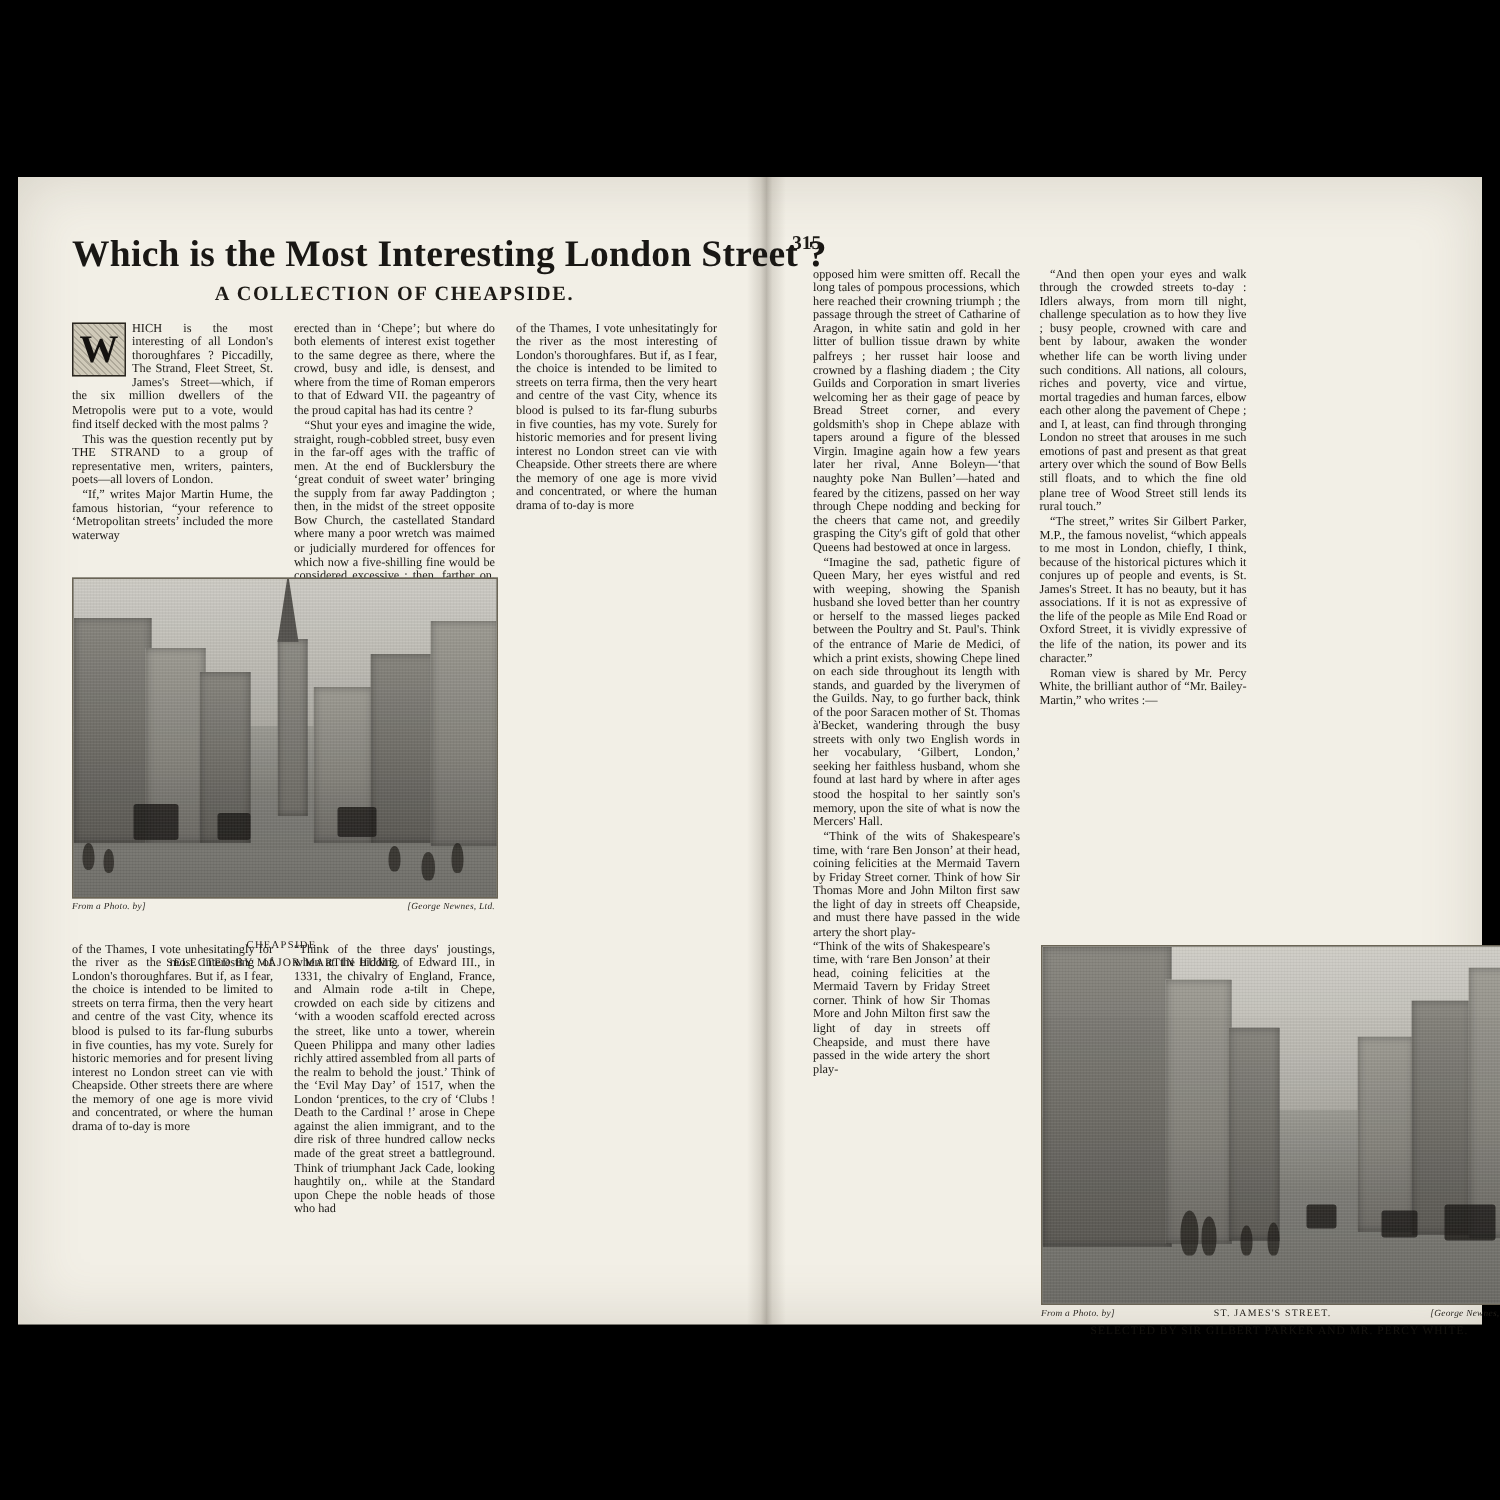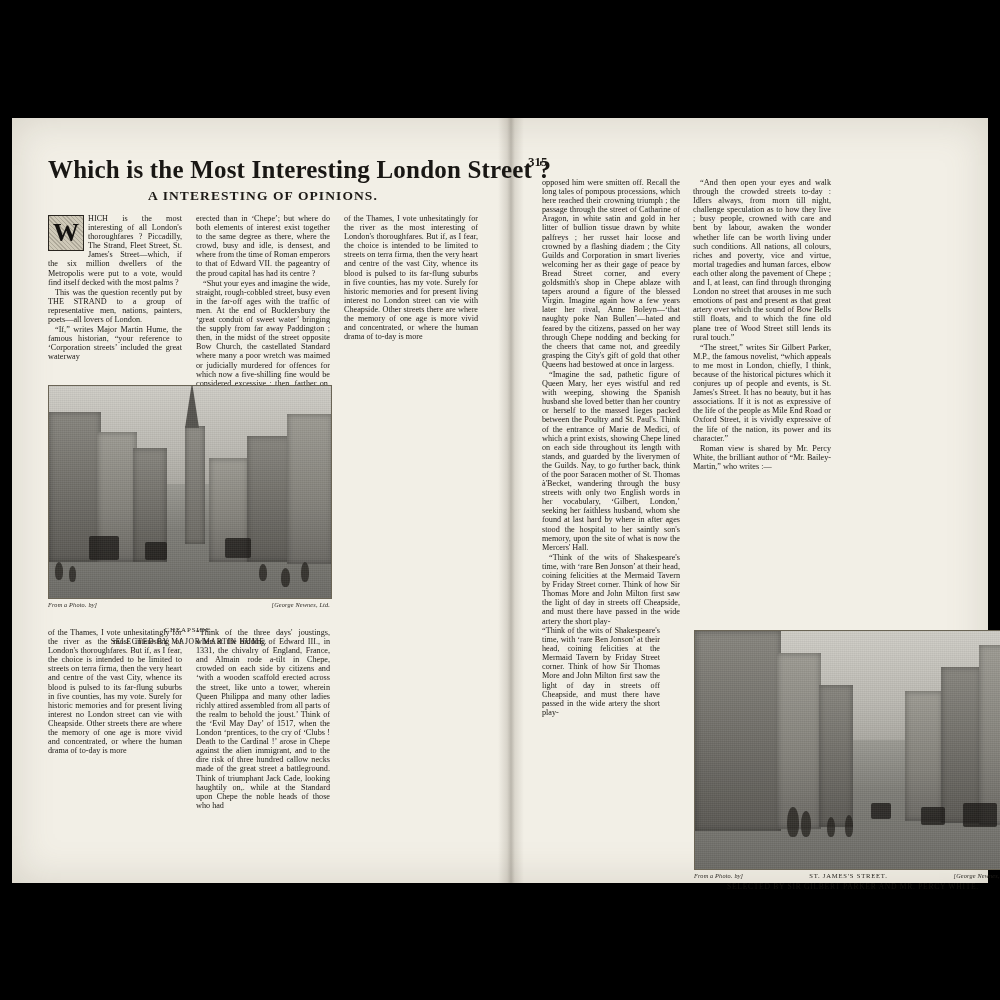--- a/index.html
+++ b/index.html
@@ -213,31 +213,31 @@
 <body>
 
 <div class="page-sheet">
 
   <div class="gutter"></div>
 
   <div class="page page-left">
     <div class="inner-left">
 
       <h1 class="main-title">Which is the Most Interesting London Street ?</h1>
-      <h2 class="sub-title">A INTERESTING OF OPINIONS.</h2>
+      <h2 class="sub-title">A COLLECTION OF CHEAPSIDE.</h2>
 
       <div class="cols">
 
         <div class="col">
           <div class="dropcap-wrap">
             <span class="dropcap">W</span>
             <p class="body first">HICH is the most interesting of all London's thoroughfares ? Piccadilly, The Strand, Fleet Street, St. James's Street—which, if the six million dwellers of the Metropolis were put to a vote, would find itself decked with the most palms ?</p>
           </div>
-          <p class="body">This was the question recently put by THE STRAND to a group of representative men, nations, painters, poets—all lovers of London.</p>
-          <p class="body">“If,” writes Major Martin Hume, the famous historian, “your reference to ‘Corporation streets’ included the great waterway</p>
+          <p class="body">This was the question recently put by THE STRAND to a group of representative men, writers, painters, poets—all lovers of London.</p>
+          <p class="body">“If,” writes Major Martin Hume, the famous historian, “your reference to ‘Metropolitan streets’ included the more waterway</p>
         </div>
 
         <div class="col">
           <p class="body first">erected than in ‘Chepe’; but where do both elements of interest exist together to the same degree as there, where the crowd, busy and idle, is densest, and where from the time of Roman emperors to that of Edward VII. the pageantry of the proud capital has had its centre ?</p>
           <p class="body">“Shut your eyes and imagine the wide, straight, rough-cobbled street, busy even in the far-off ages with the traffic of men. At the end of Bucklersbury the ‘great conduit of sweet water’ bringing the supply from far away Paddington ; then, in the midst of the street opposite Bow Church, the castellated Standard where many a poor wretch was maimed or judicially murdered for offences for which now a five-shilling fine would be considered excessive ; then, farther on, opposite Wood Street, the towering Eleanor Cross ; and, farther west still, the small conduit by Foster Lane.</p>
           <p class="body">“Think of the three days' joustings, when at the bidding of Edward III., in 1331, the chivalry of England, France, and Almain rode a-tilt in Chepe, crowded on each side by citizens and ‘with a wooden scaffold erected across the street, like unto a tower, wherein Queen Philippa and many other ladies richly attired assembled from all parts of the realm to behold the joust.’ Think of the ‘Evil May Day’ of 1517, when the London ‘prentices, to the cry of ‘Clubs ! Death to the Cardinal !’ arose in Chepe against the alien immigrant, and to the dire risk of three hundred callow necks made of the great street a battleground. Think of triumphant Jack Cade, looking haughtily on,. while at the Standard upon Chepe the noble heads of those who had</p>
         </div>
 
         <div class="col">
           <p class="body first">of the Thames, I vote unhesitatingly for the river as the most interesting of London's thoroughfares. But if, as I fear, the choice is intended to be limited to streets on terra firma, then the very heart and centre of the vast City, whence its blood is pulsed to its far-flung suburbs in five counties, has my vote. Surely for historic memories and for present living interest no London street can vie with Cheapside. Other streets there are where the memory of one age is more vivid and concentrated, or where the human drama of to-day is more</p>

